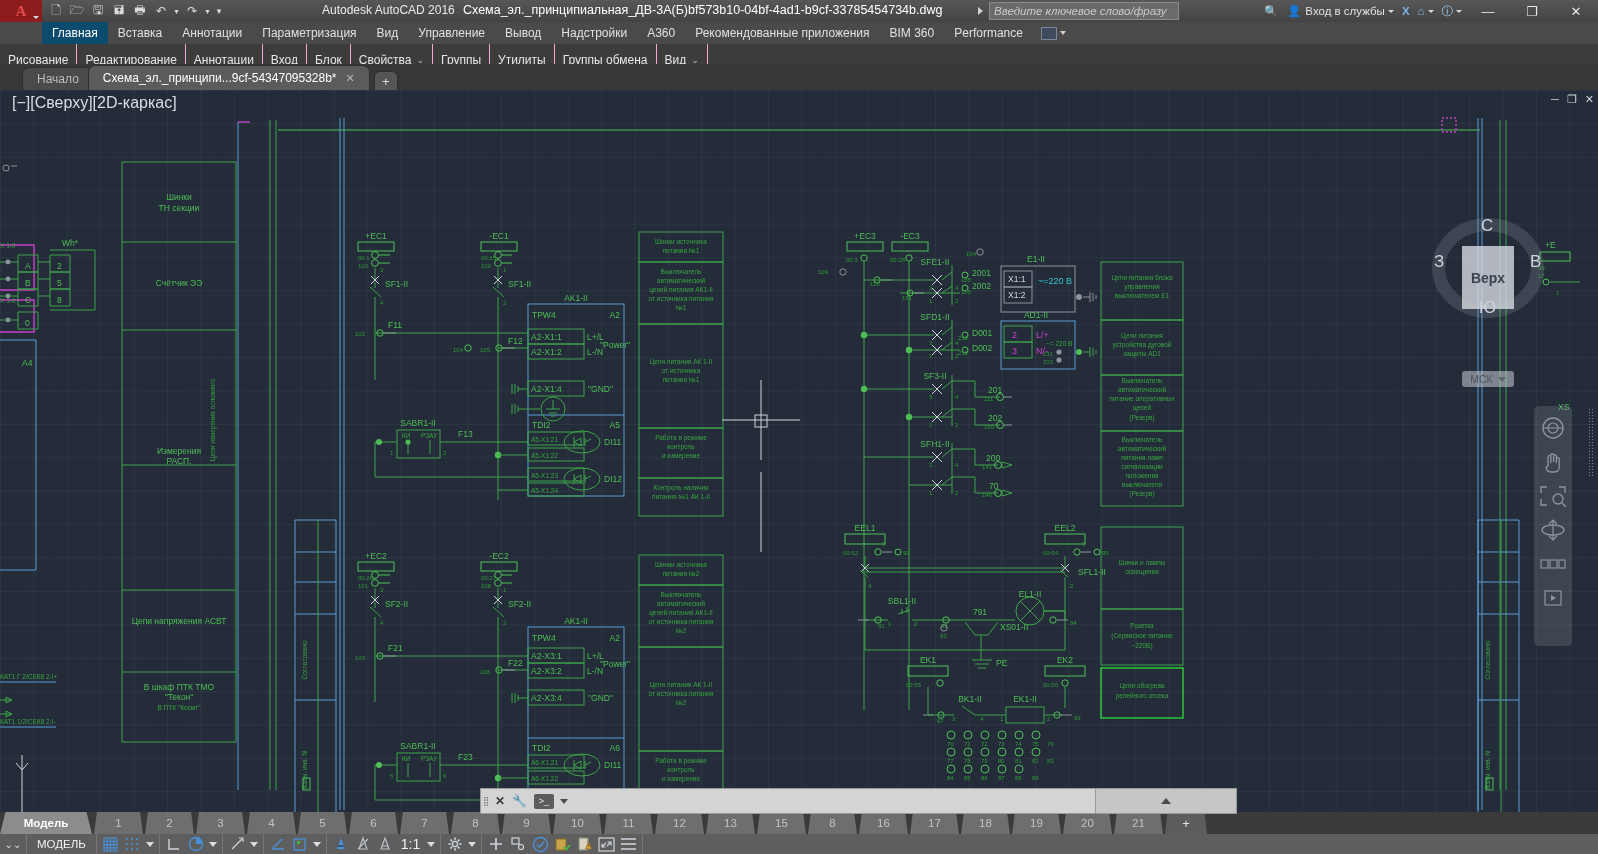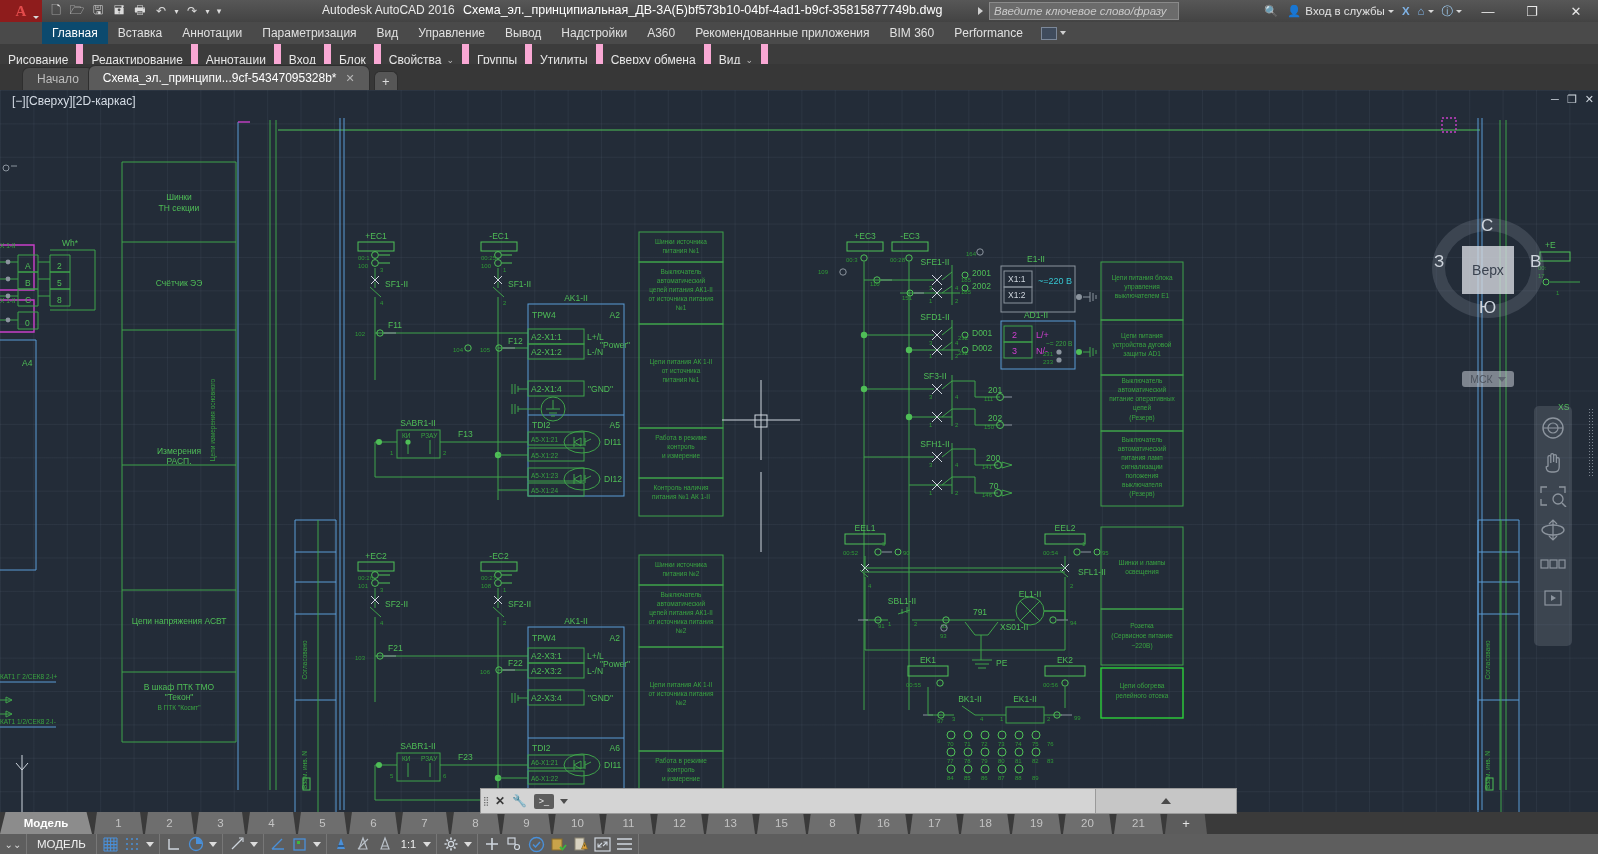--- a/index.html
+++ b/index.html
@@ -38,52 +38,52 @@
   .ribtabs .rtspacer{flex:1;}
   .ribtabs .minibox{display:flex;align-items:center;gap:3px;padding:0 8px;}
   .ribtabs .minibox .bx{width:14px;height:11px;background:#3f4b5c;border:1px solid #7c8899;}
   .ribtabs .minibox .caret{width:0;height:0;border-left:3px solid transparent;border-right:3px solid transparent;
     border-top:4px solid #cfcfcf;}
 
   
   .panelbar{position:absolute;left:0;top:44px;width:1598px;height:20px;background:#3c3c3c;
     display:flex;align-items:stretch;}
   .panel{padding:16px 8px;display:flex;align-items:center;color:#e6e6e6;font-size:12px;white-space:nowrap;
-    border-right:7px solid #f9a8d4;}
+    border-right:1px solid #f9a8d4;}
   .panel .pcaret{margin-left:5px;color:#bdbdbd;font-size:9px;}
 
   
   .filetabs{position:absolute;left:0;top:64px;width:1598px;height:26px;background:#373737;display:flex;align-items:flex-end;}
   .ftab{height:22px;display:flex;align-items:center;padding:0 14px;color:#bdbdbd;font-size:12px;
     background:#4a4a4a;border-top-left-radius:7px;border-top-right-radius:7px;margin-right:-6px;
     border:1px solid #2e2e2e;border-bottom:none;white-space:nowrap;}
   .ftab.first{margin-left:22px;}
   .ftab.active{background:#5b5b5b;color:#ffffff;z-index:3;height:24px;}
   .ftab .x{margin-left:9px;color:#b6b6b6;font-size:11px;}
   .newtab{width:22px;height:18px;background:#565656;border:1px solid #2e2e2e;border-bottom:none;
     border-top-left-radius:6px;border-top-right-radius:6px;color:#dcdcdc;font-size:13px;
     display:flex;align-items:center;justify-content:center;margin-left:10px;}
 
   
   .canvas{position:absolute;left:0;top:90px;width:1598px;height:722px;background:#232c38;overflow:hidden;}
   .grid{position:absolute;inset:0;
     background-image:linear-gradient(to right,rgba(120,135,155,.10) 1px,transparent 1px),
                      linear-gradient(to bottom,rgba(120,135,155,.10) 1px,transparent 1px);
     background-size:33.4px 33.4px;}
-  .vplabel{position:absolute;left:4px;top:4px;color:#d6dde6;font-size:12px;z-index:6;padding-left:8px;}
+  .vplabel{position:absolute;left:4px;top:4px;color:#d6dde6;font-size:16px;z-index:6;padding-left:8px;}
   .vpmin{position:absolute;right:4px;top:3px;display:flex;gap:8px;color:#cfd6de;font-size:11px;z-index:6;}
 
   svg.dwg{position:absolute;left:0;top:0;width:1598px;height:722px;}
 
   
   .viewcube{position:absolute;left:1424px;top:118px;width:130px;height:122px;z-index:7;}
   .vc-ring{position:absolute;left:8px;top:10px;width:112px;height:100px;border-radius:50%;
     border:13px solid rgba(150,160,172,.22);box-sizing:border-box;}
-  .vc-face{position:absolute;left:38px;top:38px;width:52px;height:48px;background:rgba(214,218,224,.80);
-    display:flex;align-items:center;justify-content:center;color:#3b4350;font-size:14px;}
+  .vc-face{position:absolute;left:38px;top:38px;width:52px;height:63px;background:rgba(214,218,224,.80);
+    display:flex;align-items:center;justify-content:center;color:#3b4350;font-size:14px;font-weight:bold;}
   .vc-n{position:absolute;left:57px;top:8px;color:#cfd5dd;font-size:17px;}
   .vc-s{position:absolute;left:55px;top:90px;color:#cfd5dd;font-size:17px;}
   .vc-w{position:absolute;left:10px;top:44px;color:#cfd5dd;font-size:17px;}
   .vc-e{position:absolute;left:106px;top:44px;color:#cfd5dd;font-size:17px;}
   .ucsbox{position:absolute;left:1462px;top:281px;width:52px;height:16px;background:rgba(200,206,214,.55);
     border-radius:3px;display:flex;align-items:center;justify-content:center;gap:5px;z-index:7;
     color:#4d545f;font-size:10.5px;}
   .ucsbox .c{width:0;height:0;border-left:4px solid transparent;border-right:4px solid transparent;
     border-top:5px solid #5d646f;}
 
@@ -121,21 +121,21 @@
   
   .statusbar{position:absolute;left:0;top:834px;width:1598px;height:20px;background:#5e5e5e;
     display:flex;align-items:center;}
   .sb-lchev{width:26px;text-align:center;color:#d8d8d8;font-size:10px;}
   .sb-model{padding:0 10px;color:#f0f0f0;font-size:11.5px;border-right:1px solid #777;
     border-left:1px solid #777;height:20px;display:flex;align-items:center;}
   .sb-grp{display:flex;align-items:center;height:20px;padding:0 5px;border-right:1px solid #777;gap:4px;}
   .sb-i{width:18px;height:18px;display:flex;align-items:center;justify-content:center;}
   .sb-caret{width:0;height:0;border-left:4px solid transparent;border-right:4px solid transparent;
     border-top:5px solid #dcdcdc;}
-  .sb-scale{color:#f0f0f0;font-size:11px;padding:0 3px;}
+  .sb-scale{color:#f0f0f0;font-size:14px;padding:0 3px;}
 
   
   .rdots{position:absolute;right:4px;top:318px;width:6px;height:70px;z-index:8;
     background-image:radial-gradient(#9aa3ad 1px,transparent 1px);background-size:3px 3px;opacity:.75;}
 </style>
 </head>
 <body>
 
 <div id="app">
 
@@ -150,21 +150,21 @@
       <div class="qi">🖫</div>
       <div class="qi">🖬</div>
       <div class="qi">🖶</div>
       <div class="qi">↶</div>
       <div class="qi" style="width:9px;font-size:8px;">▾</div>
       <div class="qi">↷</div>
       <div class="qi" style="width:9px;font-size:8px;">▾</div>
       <div class="qi" style="width:12px;font-size:9px;">▾</div>
     </div>
     <div class="title-text">Autodesk AutoCAD 2016</div>
-    <div class="title-file" style="max-width:500px;overflow:hidden;text-overflow:ellipsis;">Схема_эл._принципиальная_ДВ-3А(Б)bf573b10-04bf-4ad1-b9cf-35815877749b.dwg</div>
+    <div class="title-file" style="max-width:500px;overflow:hidden;text-overflow:ellipsis;">Схема_эл._принципиальная_ДВ-3А(Б)bf573b10-04bf-4ad1-b9cf-33785454734b.dwg</div>
     <div class="searchwrap">
       <span class="ltri"></span>
       <div class="searchbox">Введите ключевое слово/фразу</div>
     </div>
     <div class="tb-right">
       <div class="itm">🔍</div>
       <div class="itm">
         <span style="margin-right:4px;">👤</span>
         <span>Вход в службы</span>
         <span class="caret"></span>
@@ -223,21 +223,21 @@
         <span>Свойства</span>
         <span class="pcaret">⌄</span>
       </div>
     <div class="panel">
         <span>Группы</span>
       </div>
     <div class="panel">
         <span>Утилиты</span>
       </div>
     <div class="panel">
-        <span>Сверху обмена</span>
+        <span>Группы обмена</span>
       </div>
     <div class="panel">
         <span>Вид</span>
         <span class="pcaret">⌄</span>
       </div>
   </div>
 
   <div class="filetabs">
     <div class="ftab first">
       <span>Начало</span>

